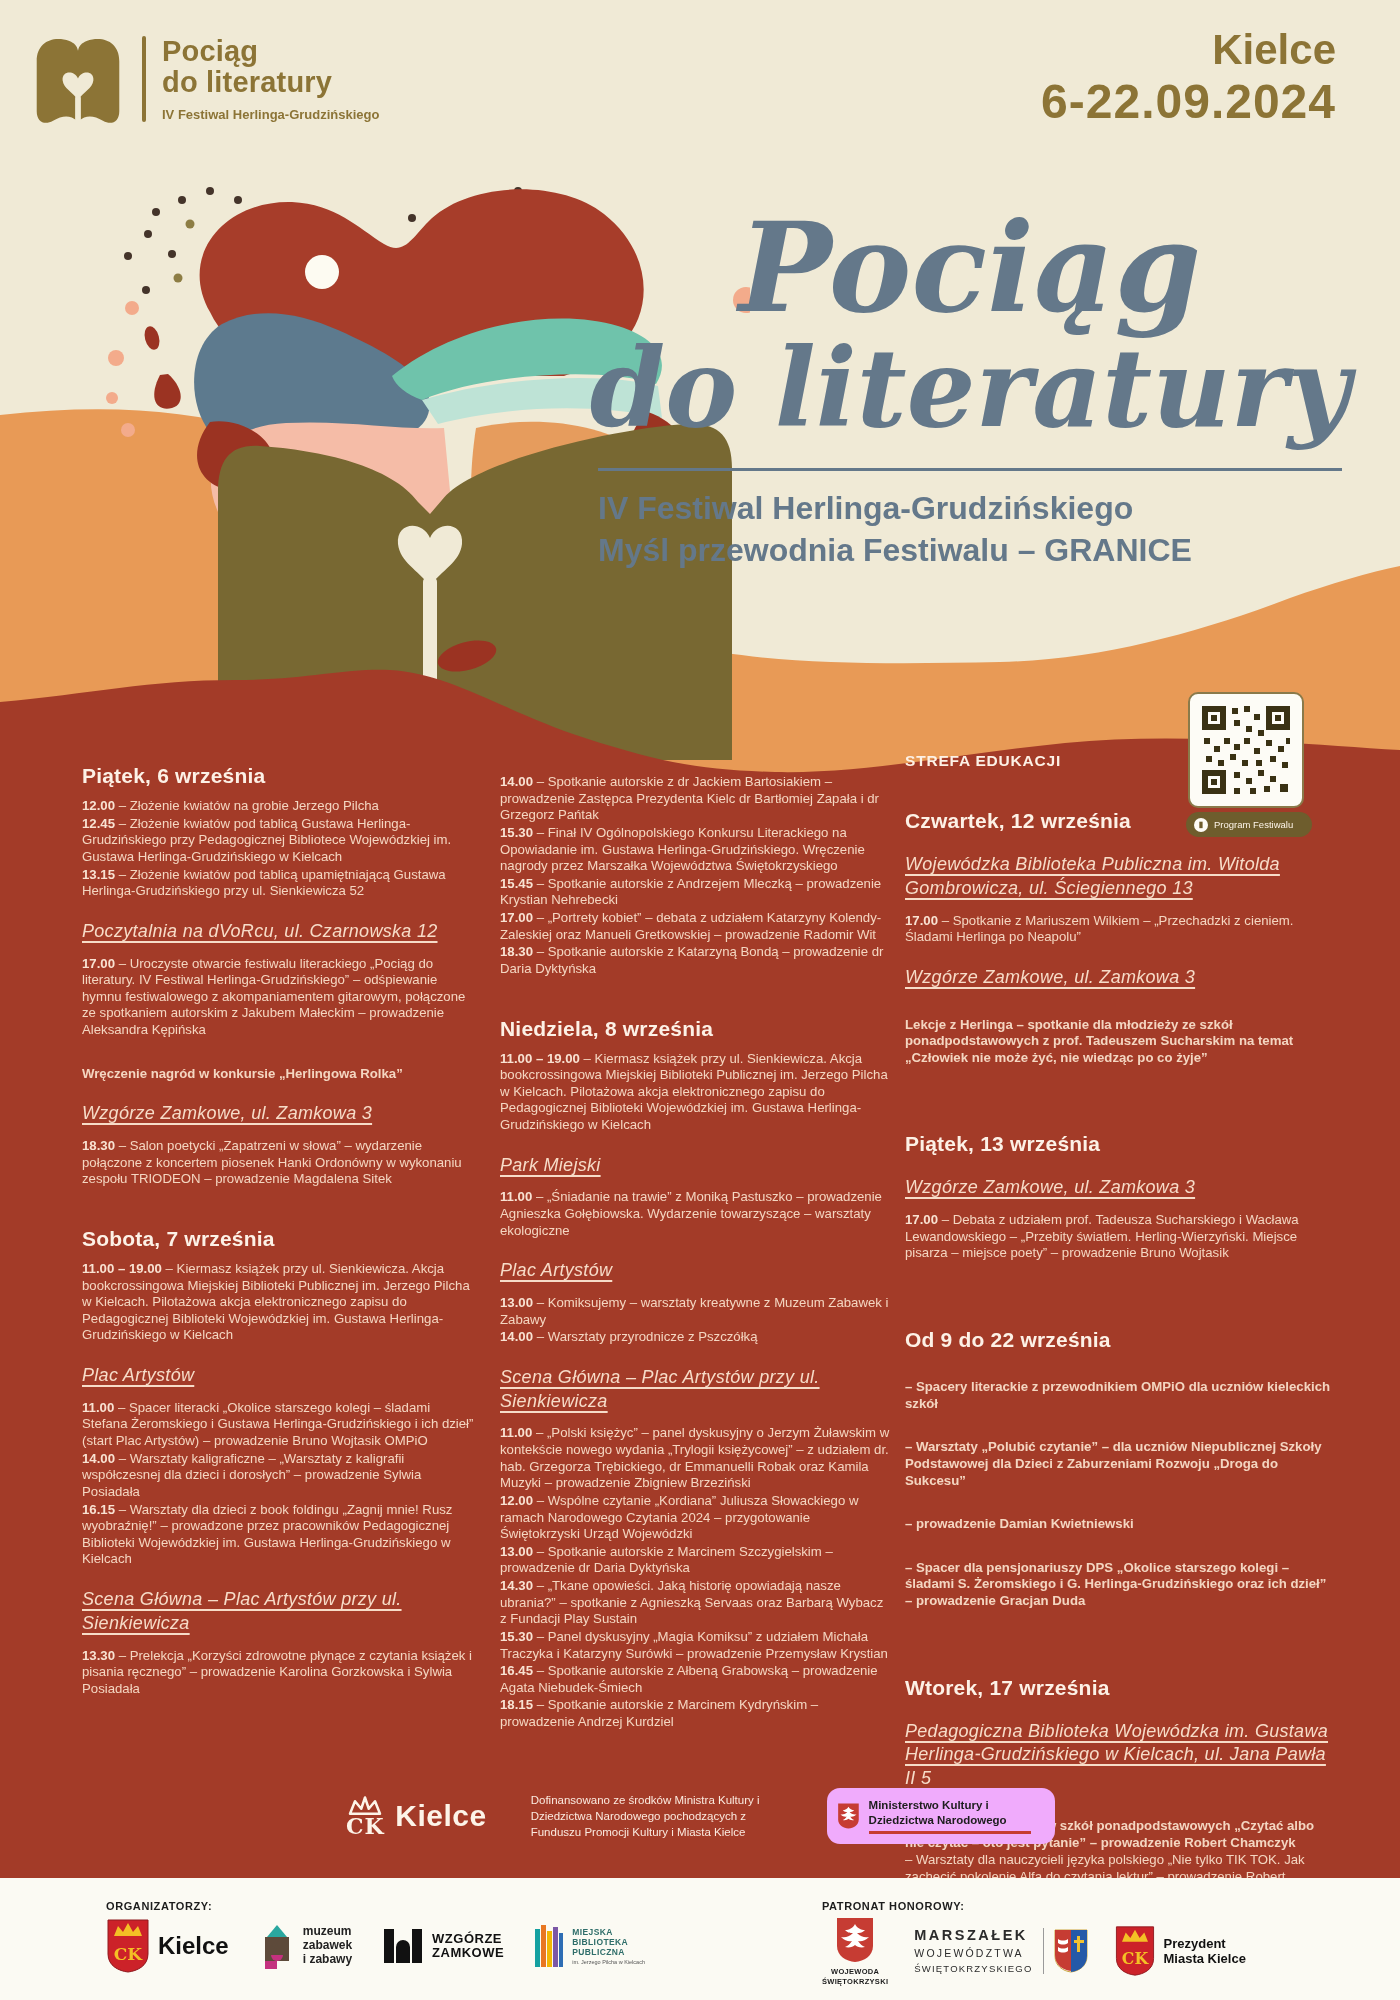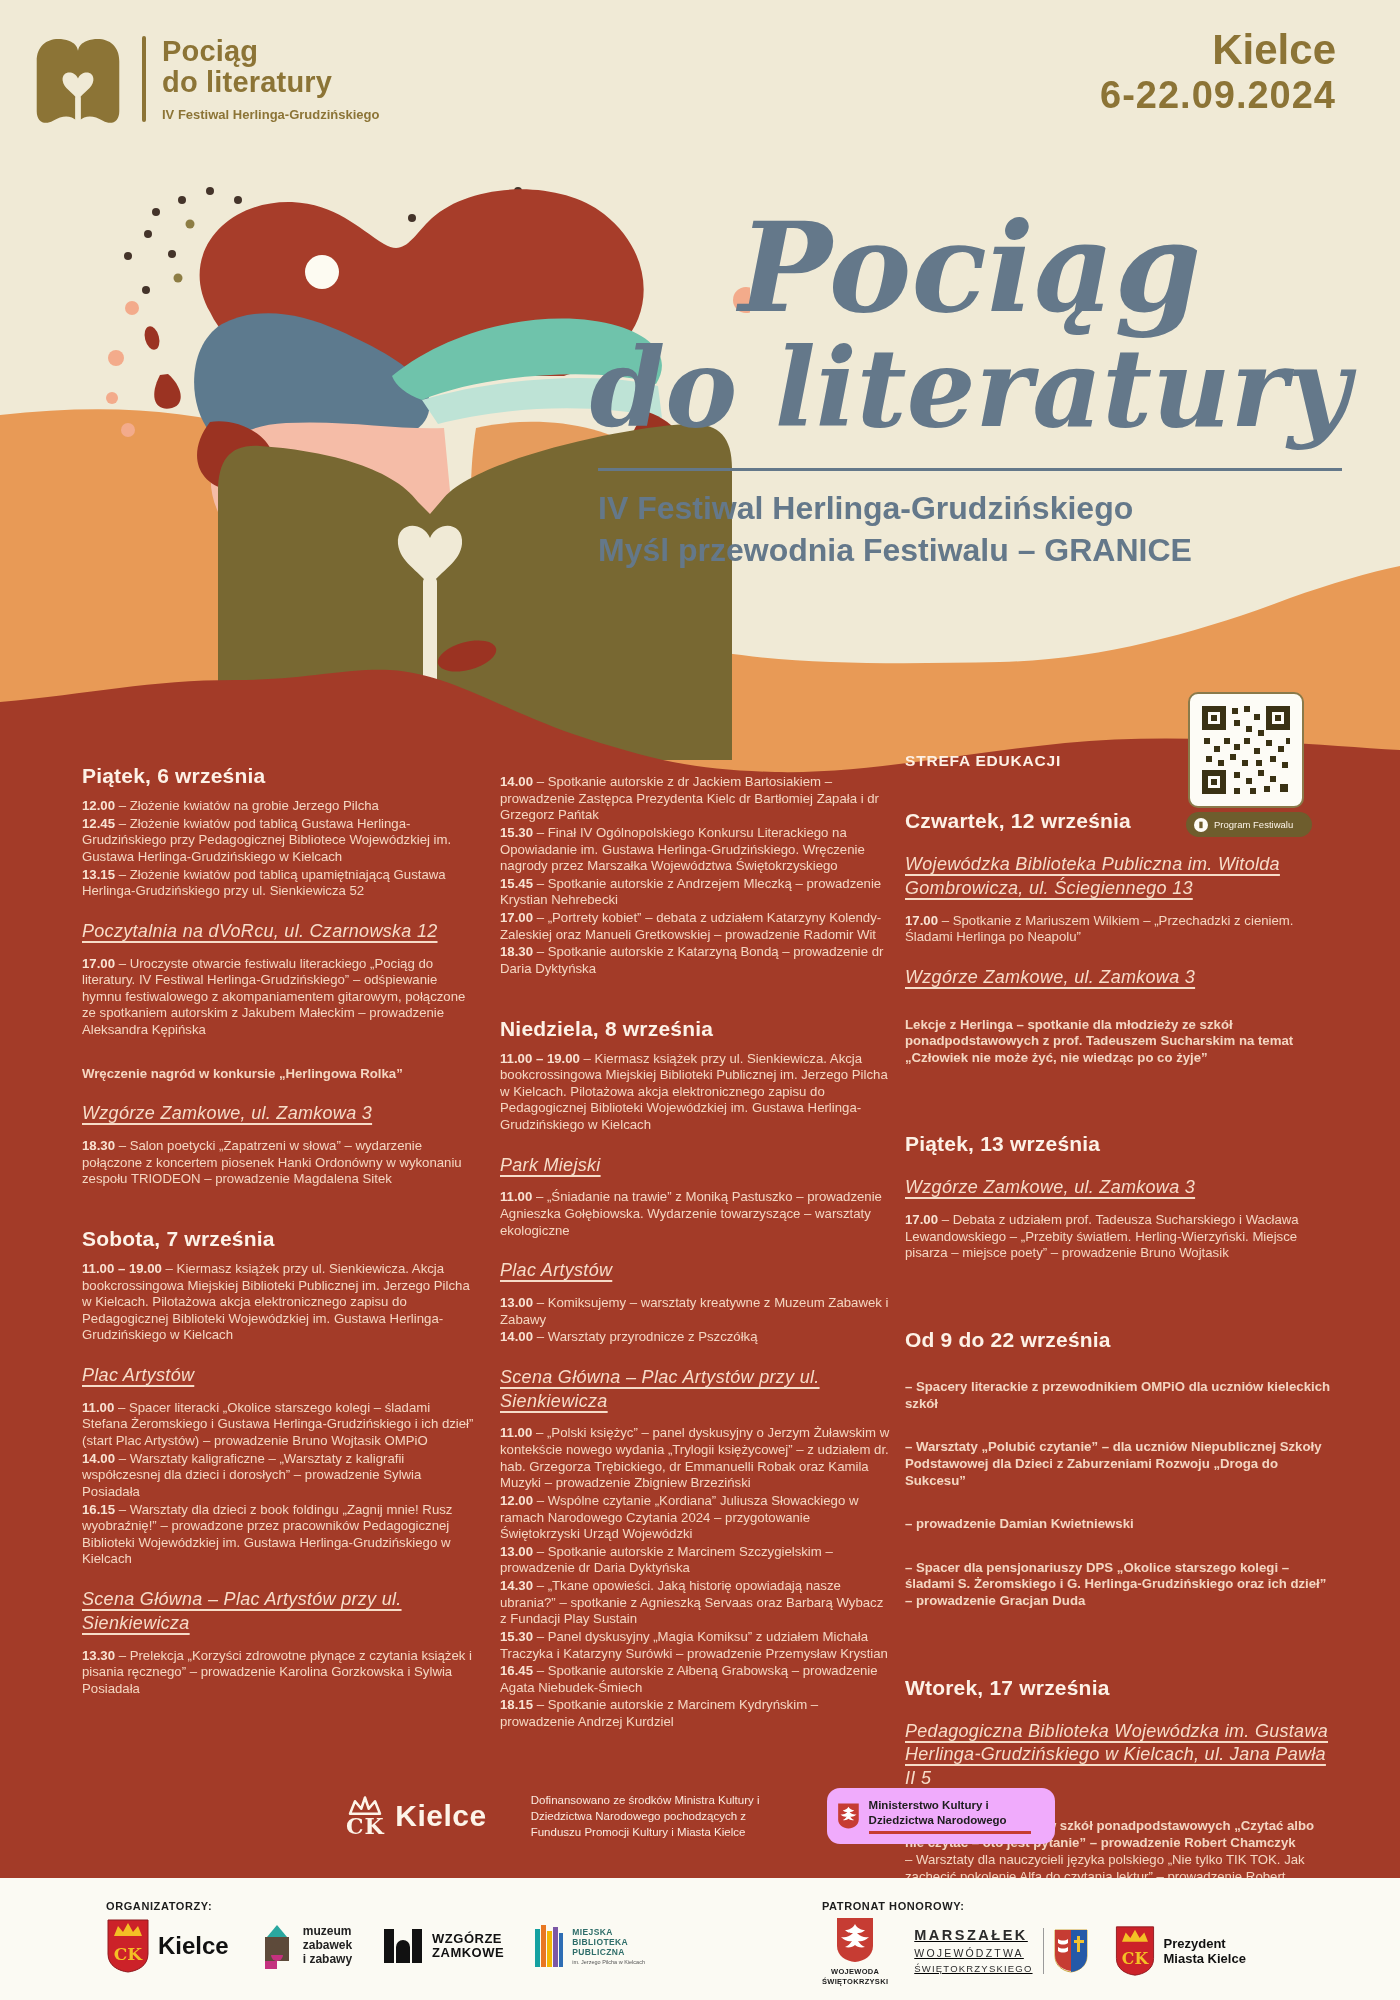--- a/index.html
+++ b/index.html
@@ -9,21 +9,21 @@
 
   
   .brand{position:absolute;left:30px;top:28px;display:flex;align-items:center;gap:16px;z-index:4;}
   .brand-icon{width:96px;height:102px;}
   .brand-divider{width:4px;height:86px;background:#8c7436;border-radius:2px;}
   .brand-text h2{margin:0;font-size:29px;line-height:1.06;font-weight:700;color:#8c7436;letter-spacing:.2px;}
   .brand-sub{margin-top:9px;font-size:13px;font-weight:700;color:#8c7436;}
 
   .header-right{position:absolute;right:64px;top:26px;text-align:right;color:#8c7436;z-index:4;}
   .header-right .city{font-size:42px;font-weight:700;line-height:1.15;}
-  .header-right .dates{font-size:38px;font-weight:700;line-height:1.15;letter-spacing:1px;}
+  .header-right .dates{font-size:48px;font-weight:700;line-height:1.15;letter-spacing:1px;}
 
   
   .hero-title{position:absolute;left:570px;top:206px;width:800px;text-align:center;z-index:4;color:#64788a;}
   .hero-title .t1{margin:0;font-family:"DejaVu Serif",serif;font-style:italic;font-weight:700;font-size:124px;line-height:1.0;}
   .hero-title .t2{margin:4px 0 0;font-family:"DejaVu Serif",serif;font-style:italic;font-weight:700;font-size:108px;line-height:1.0;}
   .hero-rule{width:744px;height:3px;background:#64788a;margin:26px auto 16px;}
   .hero-sub{margin:0;padding-left:28px;text-align:left;font-size:32px;line-height:1.32;font-weight:700;color:#64788a;}
 
   
   .orange-wave{position:absolute;left:0;top:380px;z-index:1;}
@@ -72,21 +72,21 @@
   .pat-label{left:822px;top:22px;}
   .org-row{position:absolute;left:106px;top:40px;display:flex;align-items:center;gap:30px;}
   .pat-row{position:absolute;left:822px;top:38px;display:flex;align-items:center;gap:26px;}
   .logo-item{display:flex;align-items:center;gap:8px;}
   .logo-item .big{font-size:24px;font-weight:700;color:#111;}
   .small-lines{font-size:12px;font-weight:700;color:#222;line-height:1.15;}
   .wz-lines{font-size:13px;font-weight:700;color:#111;line-height:1.1;letter-spacing:.5px;}
   .bib-lines{font-size:8.5px;font-weight:700;color:#2f6e6a;line-height:1.2;letter-spacing:.4px;}
   .bib-sub{font-size:5.5px;color:#555;margin-top:2px;}
   .cap-lines{font-size:7.5px;font-weight:700;color:#1c1c1c;text-align:center;line-height:1.3;margin-top:3px;letter-spacing:.3px;}
-  .marsz{display:flex;align-items:center;gap:10px;text-decoration:underline;}
+  .marsz{display:flex;align-items:center;gap:10px;}
   .marsz .m1{font-size:14.5px;font-weight:600;letter-spacing:2.5px;color:#2b2b2b;line-height:1.35;}
   .marsz .m2{font-size:10.5px;letter-spacing:2.2px;color:#2b2b2b;line-height:1.5;}
   .marsz .m3{font-size:9.5px;letter-spacing:1.2px;color:#2b2b2b;line-height:1.5;}
   .vdiv{width:1px;height:46px;background:#9a9a9a;}
   .prez-lines{font-size:13px;font-weight:700;color:#111;line-height:1.2;}
 </style>
 </head>
 <body>
 
 <div class="poster">

